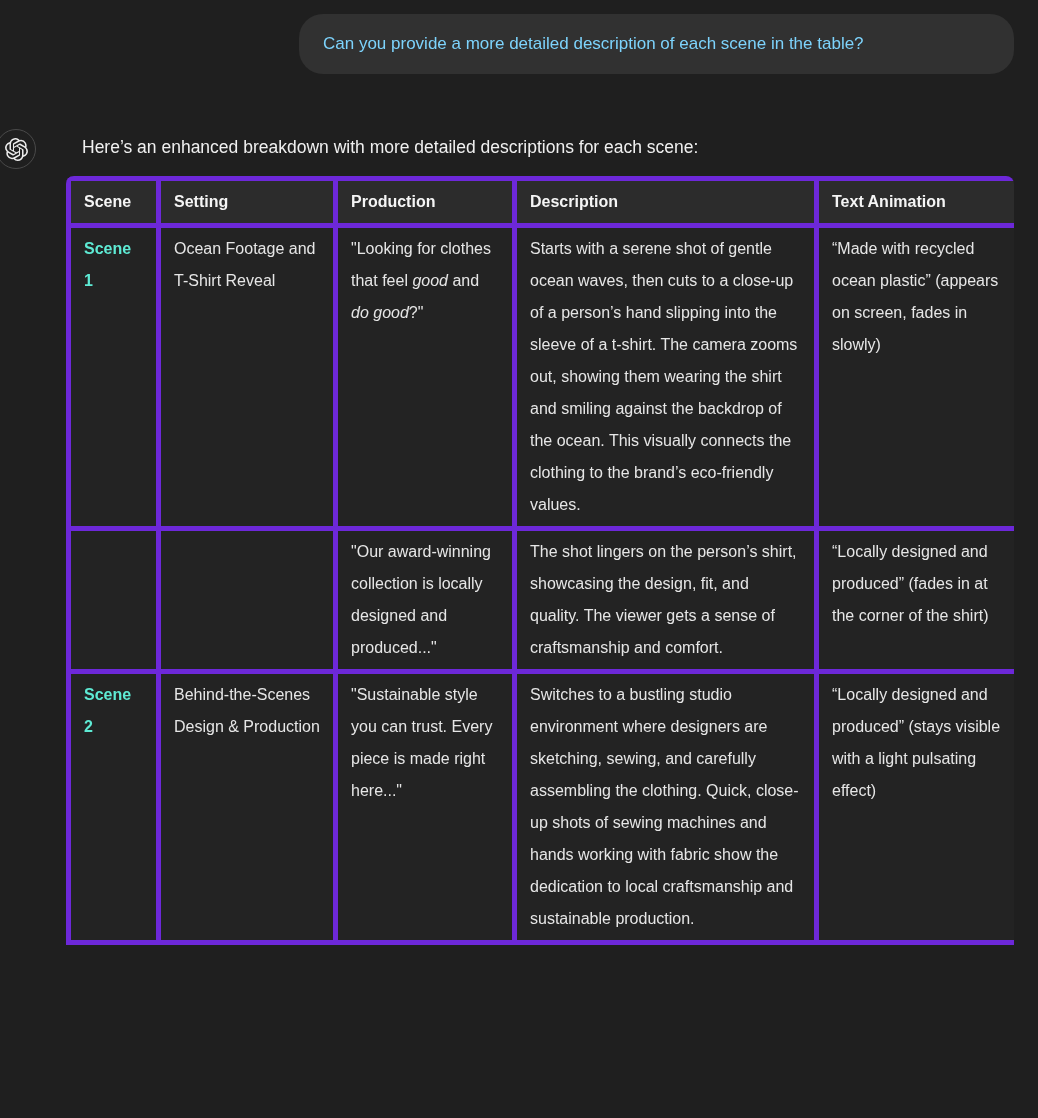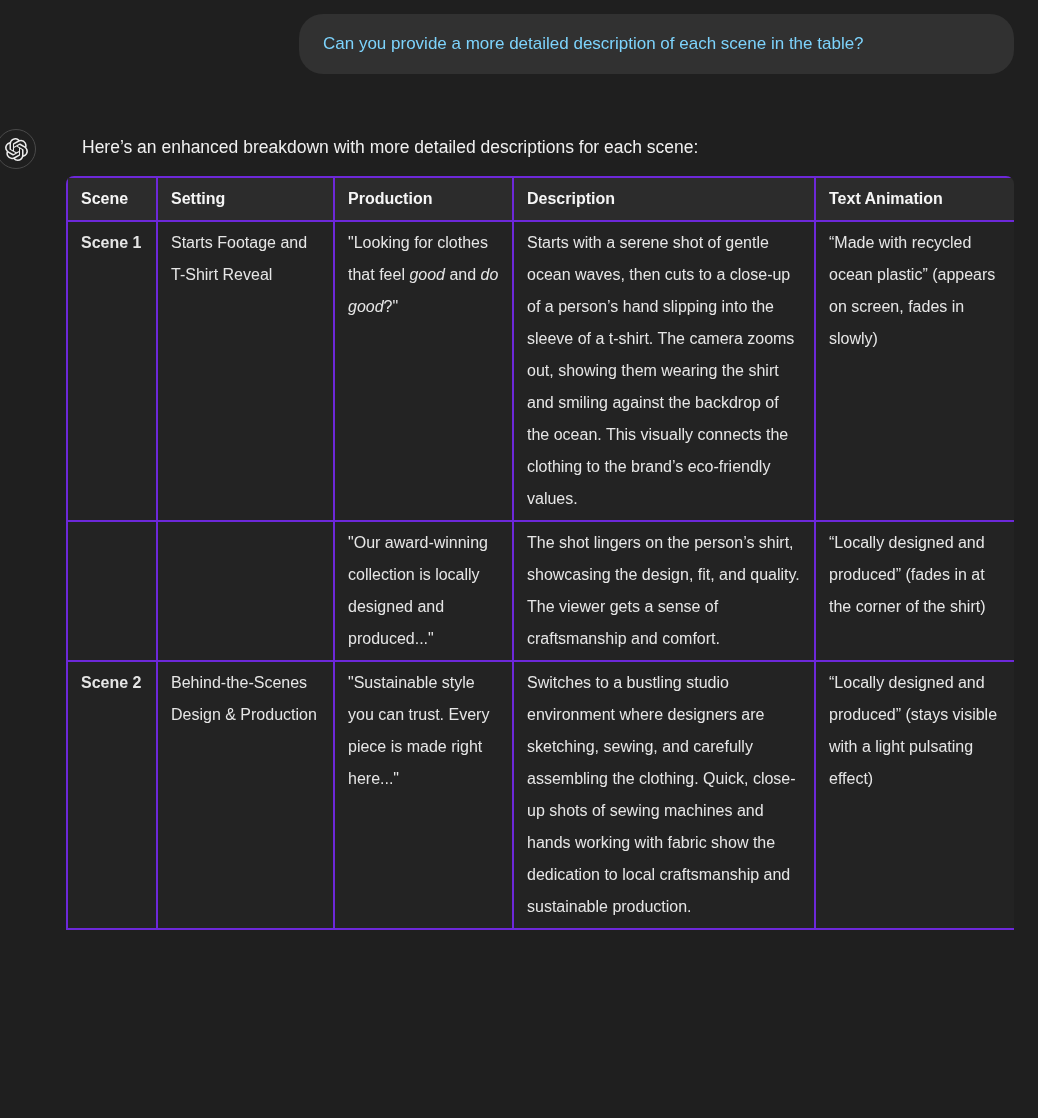--- a/index.html
+++ b/index.html
@@ -66,35 +66,35 @@
   }
   table.scene-table {
     border-collapse: collapse;
     table-layout: fixed;
     width: 948px;
     font-size: 16px;
     line-height: 32px;
     color: #e6e6e6;
   }
   .scene-table th, .scene-table td {
-    border: 2px solid #6d28d9;
+    border: 5px solid #6d28d9;
     padding: 5px 13px;
     text-align: left;
     vertical-align: top;
     word-wrap: break-word;
   }
   .scene-table th {
     background: #2c2c2c;
     color: #f5f5f5;
     font-weight: 700;
     white-space: nowrap;
     overflow: hidden;
   }
   .scene-table td { background: #232323; }
-  .scene-table td.cell-scene { font-weight: 700; color: #e5e5e5; }
+  .scene-table td.cell-scene { font-weight: 700; color: #5eead4; }
   .scene-table .seg-italic { font-style: italic; }
 </style>
 </head>
 <body>
 
 <div class="user-row">
   <div class="user-bubble">
     <span class="msg-text">Can you provide a more detailed description of each scene in the table?</span>
   </div>
 </div>
@@ -125,21 +125,21 @@
               <th>Scene</th>
               <th>Setting</th>
               <th>Production</th>
               <th>Description</th>
               <th>Text Animation</th>
             </tr>
         </thead>
         <tbody>
             <tr>
               <td class="cell-scene">Scene 1</td>
-              <td>Starts Footage and T-Shirt Reveal</td>
+              <td>Ocean Footage and T-Shirt Reveal</td>
               <td><span>"Looking for clothes that feel </span><span class="seg-italic">good</span><span> and </span><span class="seg-italic">do good</span><span>?"</span></td>
               <td>Starts with a serene shot of gentle ocean waves, then cuts to a close-up of a person’s hand slipping into the sleeve of a t-shirt. The camera zooms out, showing them wearing the shirt and smiling against the backdrop of the ocean. This visually connects the clothing to the brand’s eco-friendly values.</td>
               <td>“Made with recycled ocean plastic” (appears on screen, fades in slowly)</td>
             </tr>
             <tr>
               <td class="cell-scene"></td>
               <td></td>
               <td><span>"Our award-winning collection is locally designed and produced..."</span></td>
               <td>The shot lingers on the person’s shirt, showcasing the design, fit, and quality. The viewer gets a sense of craftsmanship and comfort.</td>
               <td>“Locally designed and produced” (fades in at the corner of the shirt)</td>

